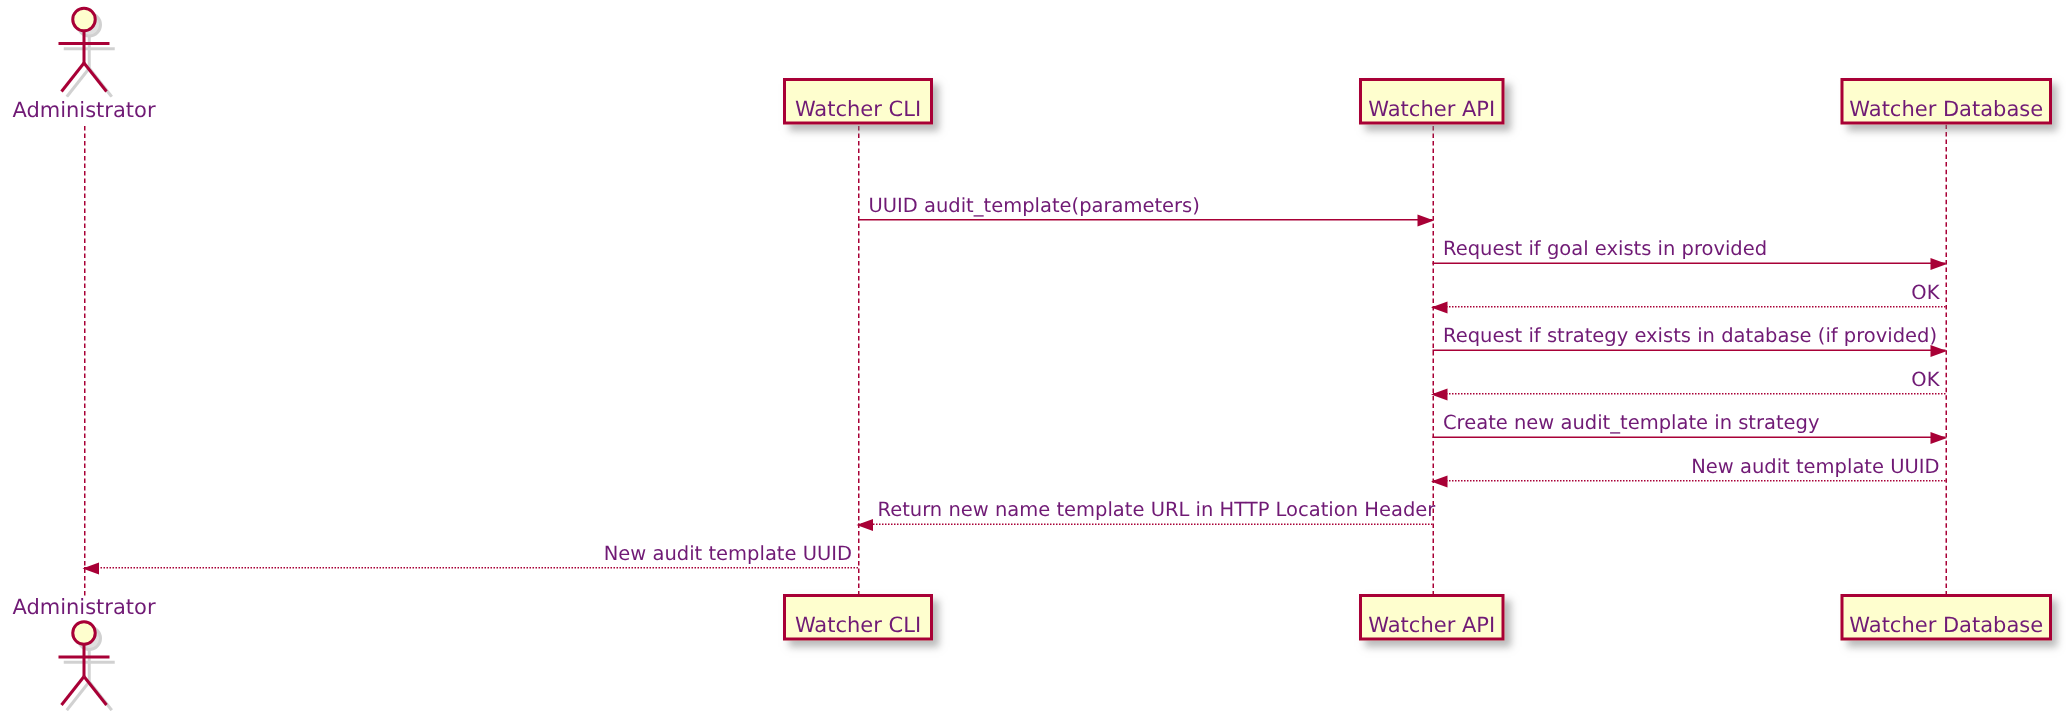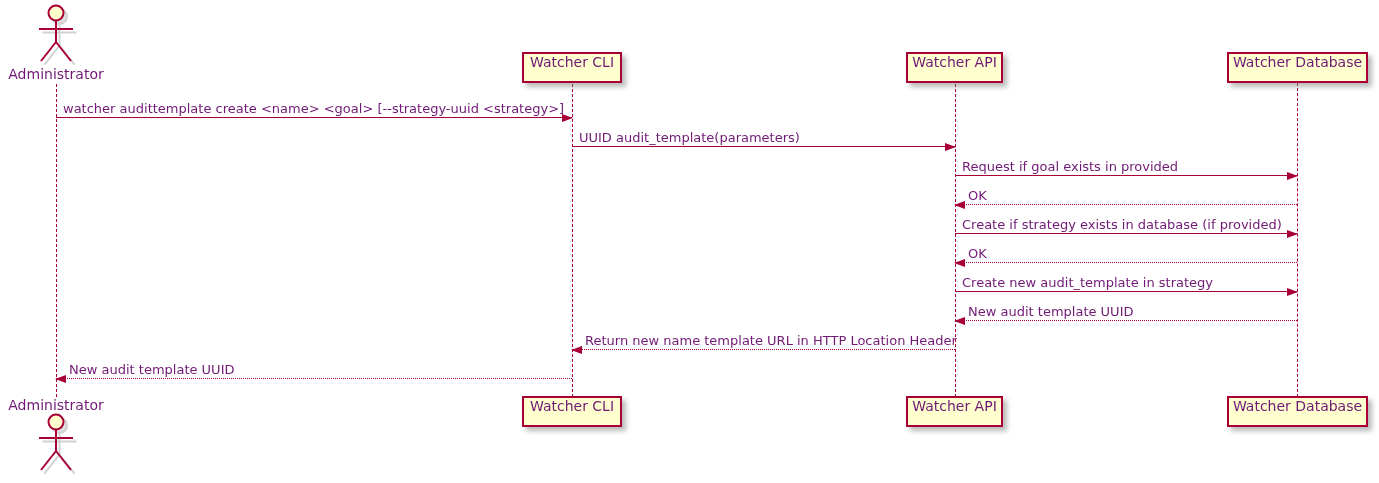--- a/index.html
+++ b/index.html
@@ -11,21 +11,21 @@
     color:#701a75;
     overflow:hidden;
   }
   
   .pbox{
     position:absolute;
     height:27px;
     background:#FEFECE;
     border:2px solid #A80036;
     box-shadow:4px 4px 5px rgba(130,130,130,.55);
-    display:flex;align-items:flex-start;justify-content:center;
+    display:flex;align-items:flex-end;justify-content:center;
     font-size:14px;
     white-space:nowrap;
   }
   
   .actor-label{
     position:absolute;
     text-align:center;
     font-size:14px;
     white-space:nowrap;
   }
@@ -38,21 +38,21 @@
   
   .msg{position:absolute;}
   .msg .t{
     display:block;
     line-height:15px;
     height:15px;
     padding:0 4px 1px 7px;
     white-space:nowrap;
     font-size:13px;
   }
-  .msg.left .t{padding-left:13px;}
+  .msg.left .t{padding-left:13px;text-align:right;}
   .msg .line{position:relative;height:0;border-top:1px solid #A80036;}
   .msg.dotted .line{border-top:1px dotted #A80036;}
   .msg.right .line::after{
     content:"";position:absolute;right:-1px;top:-4px;
     width:0;height:0;
     border-left:11px solid #A80036;
     border-top:4px solid transparent;
     border-bottom:4px solid transparent;
   }
   .msg.left .line::before{
@@ -95,42 +95,38 @@
   <div class="pbox" style="left:522px;top:52px;width:96px;">
     <span>Watcher CLI</span>
   </div>
   <div class="pbox" style="left:906px;top:52px;width:93px;">
     <span>Watcher API</span>
   </div>
   <div class="pbox" style="left:1227px;top:52px;width:137px;">
     <span>Watcher Database</span>
   </div>
 
-  <div class="msg right solid" style="left:56px;top:101px;width:516px;">
-    <span class="t">watcher audittemplate create &lt;name&gt; &lt;goal&gt; [--strategy-uuid &lt;strategy&gt;]</span>
-    <div class="line"></div>
-  </div>
 
   <div class="msg right solid" style="left:572px;top:130px;width:383px;">
     <span class="t">UUID audit_template(parameters)</span>
     <div class="line"></div>
   </div>
 
   <div class="msg right solid" style="left:955px;top:159px;width:342px;">
     <span class="t">Request if goal exists in provided</span>
     <div class="line"></div>
   </div>
 
   <div class="msg left dotted" style="left:955px;top:188px;width:342px;">
     <span class="t">OK</span>
     <div class="line"></div>
   </div>
 
   <div class="msg right solid" style="left:955px;top:217px;width:342px;">
-    <span class="t">Create if strategy exists in database (if provided)</span>
+    <span class="t">Request if strategy exists in database (if provided)</span>
     <div class="line"></div>
   </div>
 
   <div class="msg left dotted" style="left:955px;top:246px;width:342px;">
     <span class="t">OK</span>
     <div class="line"></div>
   </div>
 
   <div class="msg right solid" style="left:955px;top:275px;width:342px;">
     <span class="t">Create new audit_template in strategy</span>

